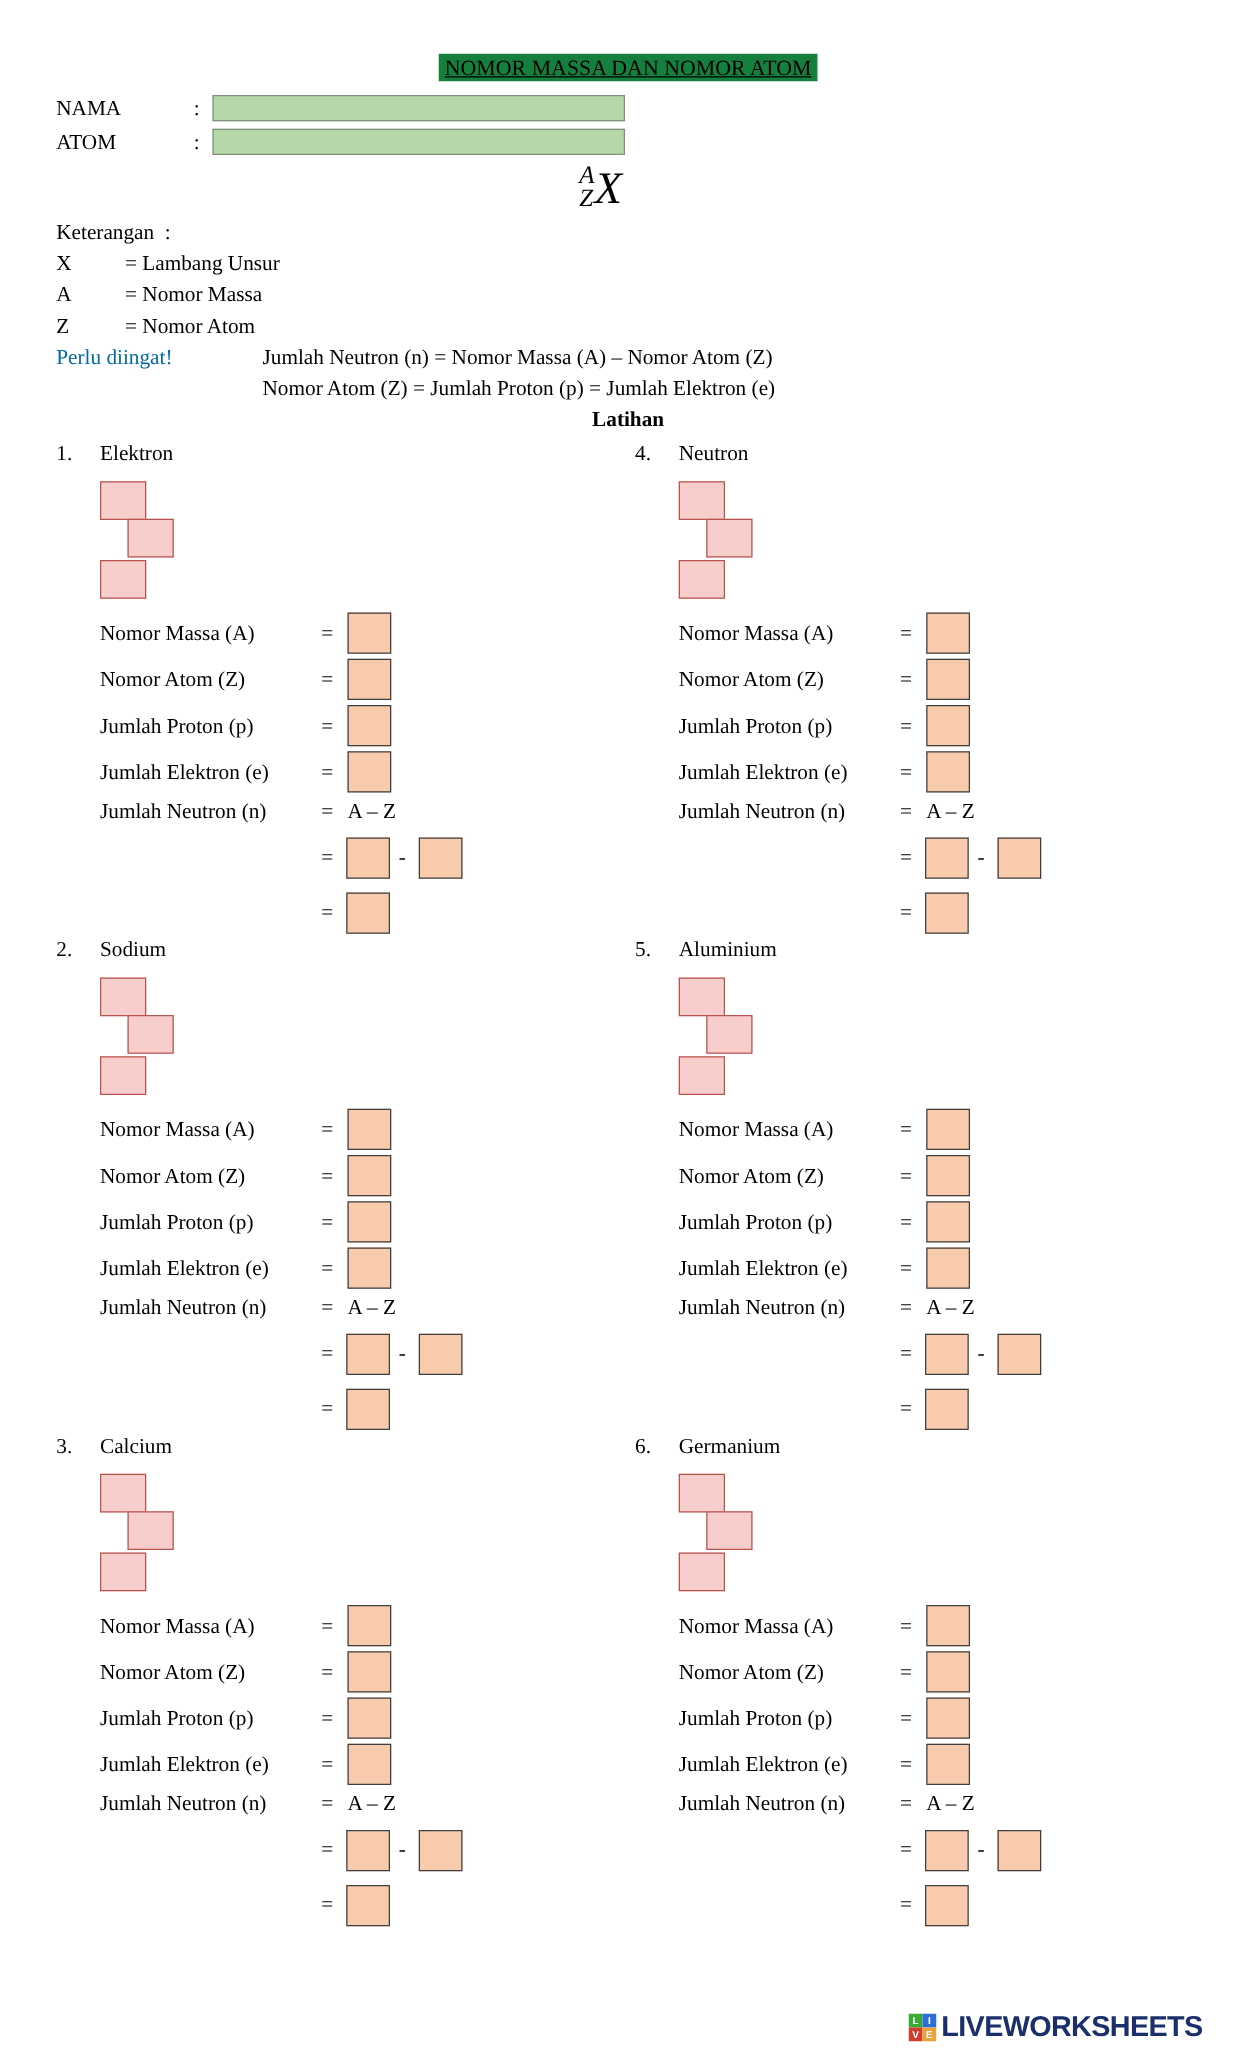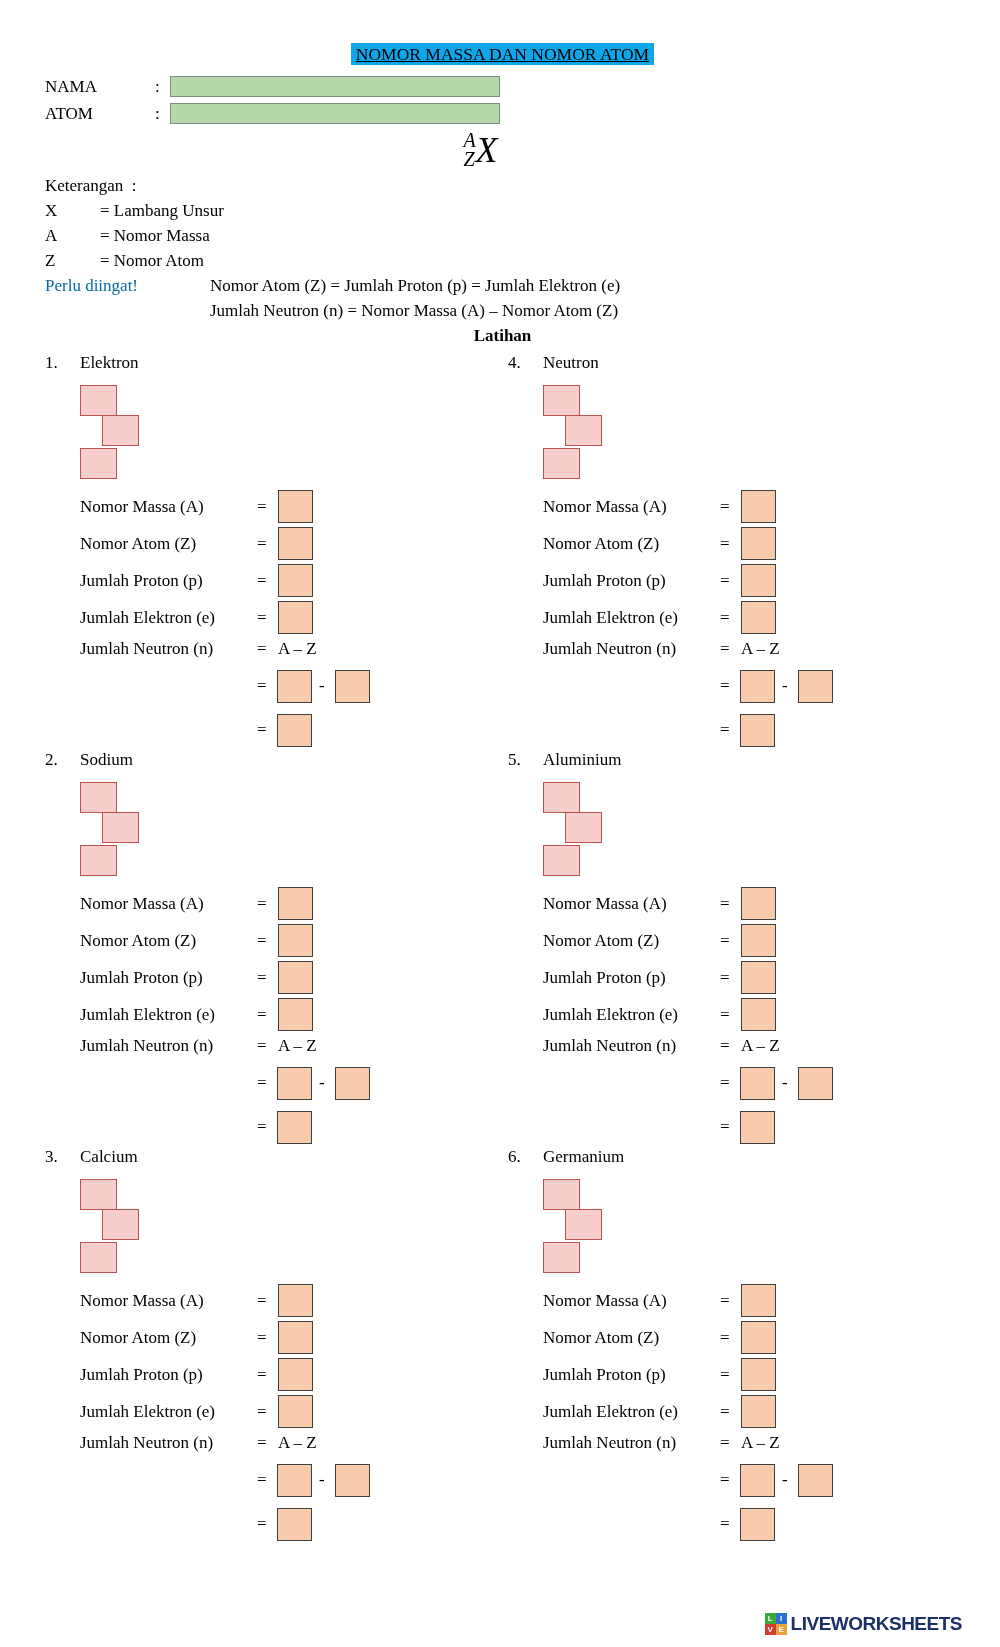--- a/index.html
+++ b/index.html
@@ -6,21 +6,21 @@
   html,body { background:#fff; }
   body {
     width:1000px; height:1647px; position:relative;
     font-family:"Liberation Serif", serif; font-size:17px; color:#000;
     overflow:hidden;
   }
   .page { padding:44px 40px 0 45px; }
 
   .title-line { text-align:center; margin-bottom:8px; }
   .title-hl {
-    background:#0ea5e9; padding:1px 5px; font-size:17.5px;
+    background:#15803d; padding:1px 5px; font-size:17.5px;
     text-decoration:underline;
   }
 
   .field-row { display:flex; align-items:center; height:27px; }
   .field-label { width:110px; }
   .field-colon { width:15px; }
   .green-input { width:330px; height:21px; background:#b6d7a8; border:1px solid #7f8f7f; }
 
   .formula-az { text-align:center; margin:4px 0 4px; transform:translateX(-22px); font-style:italic; }
   .az-stack { display:inline-flex; flex-direction:column; font-size:20px; line-height:19px; vertical-align:middle; text-align:left; }
@@ -61,21 +61,21 @@
   .footer {
     position:absolute; right:38px; bottom:12px;
     display:flex; align-items:center; gap:4px;
     font-family:"Liberation Sans", sans-serif;
   }
   .lw-icon { display:grid; grid-template-columns:11px 11px; grid-auto-rows:11px; }
   .lw-cell { width:11px; height:11px; color:#fff; font-size:8px; font-weight:bold;
     display:flex; align-items:center; justify-content:center; font-family:"Liberation Sans", sans-serif; }
   .c-l { background:#3ba935; } .c-i { background:#2d6fd2; }
   .c-v { background:#d23c2d; } .c-e { background:#e8a33d; }
-  .lw-text { font-size:19px; font-weight:bold; color:#1a2f6b; letter-spacing:-0.5px; }
+  .lw-text { font-size:23px; font-weight:bold; color:#1a2f6b; letter-spacing:-0.5px; }
 </style>
 </head>
 <body>
 
 <div class="page">
 
   <div class="title-line">
     <span class="title-hl">NOMOR MASSA DAN NOMOR ATOM</span>
   </div>
 
@@ -109,22 +109,22 @@
     <span>= Nomor Massa</span>
   </div>
   <div class="ket-row">
     <span class="ket-symbol">Z</span>
     <span>= Nomor Atom</span>
   </div>
 
   <div class="reminder">
     <span class="reminder-label">Perlu diingat!</span>
     <div class="reminder-lines">
+      <div>Jumlah Neutron (n) = Nomor Massa (A) – Nomor Atom (Z)</div>
       <div>Nomor Atom (Z) = Jumlah Proton (p) = Jumlah Elektron (e)</div>
-      <div>Jumlah Neutron (n) = Nomor Massa (A) – Nomor Atom (Z)</div>
     </div>
   </div>
 
   <div class="latihan">Latihan</div>
 
   <div class="exercises">
 
     <div class="exercise">
       <div class="ex-header">
         <span class="ex-num">1.</span>

